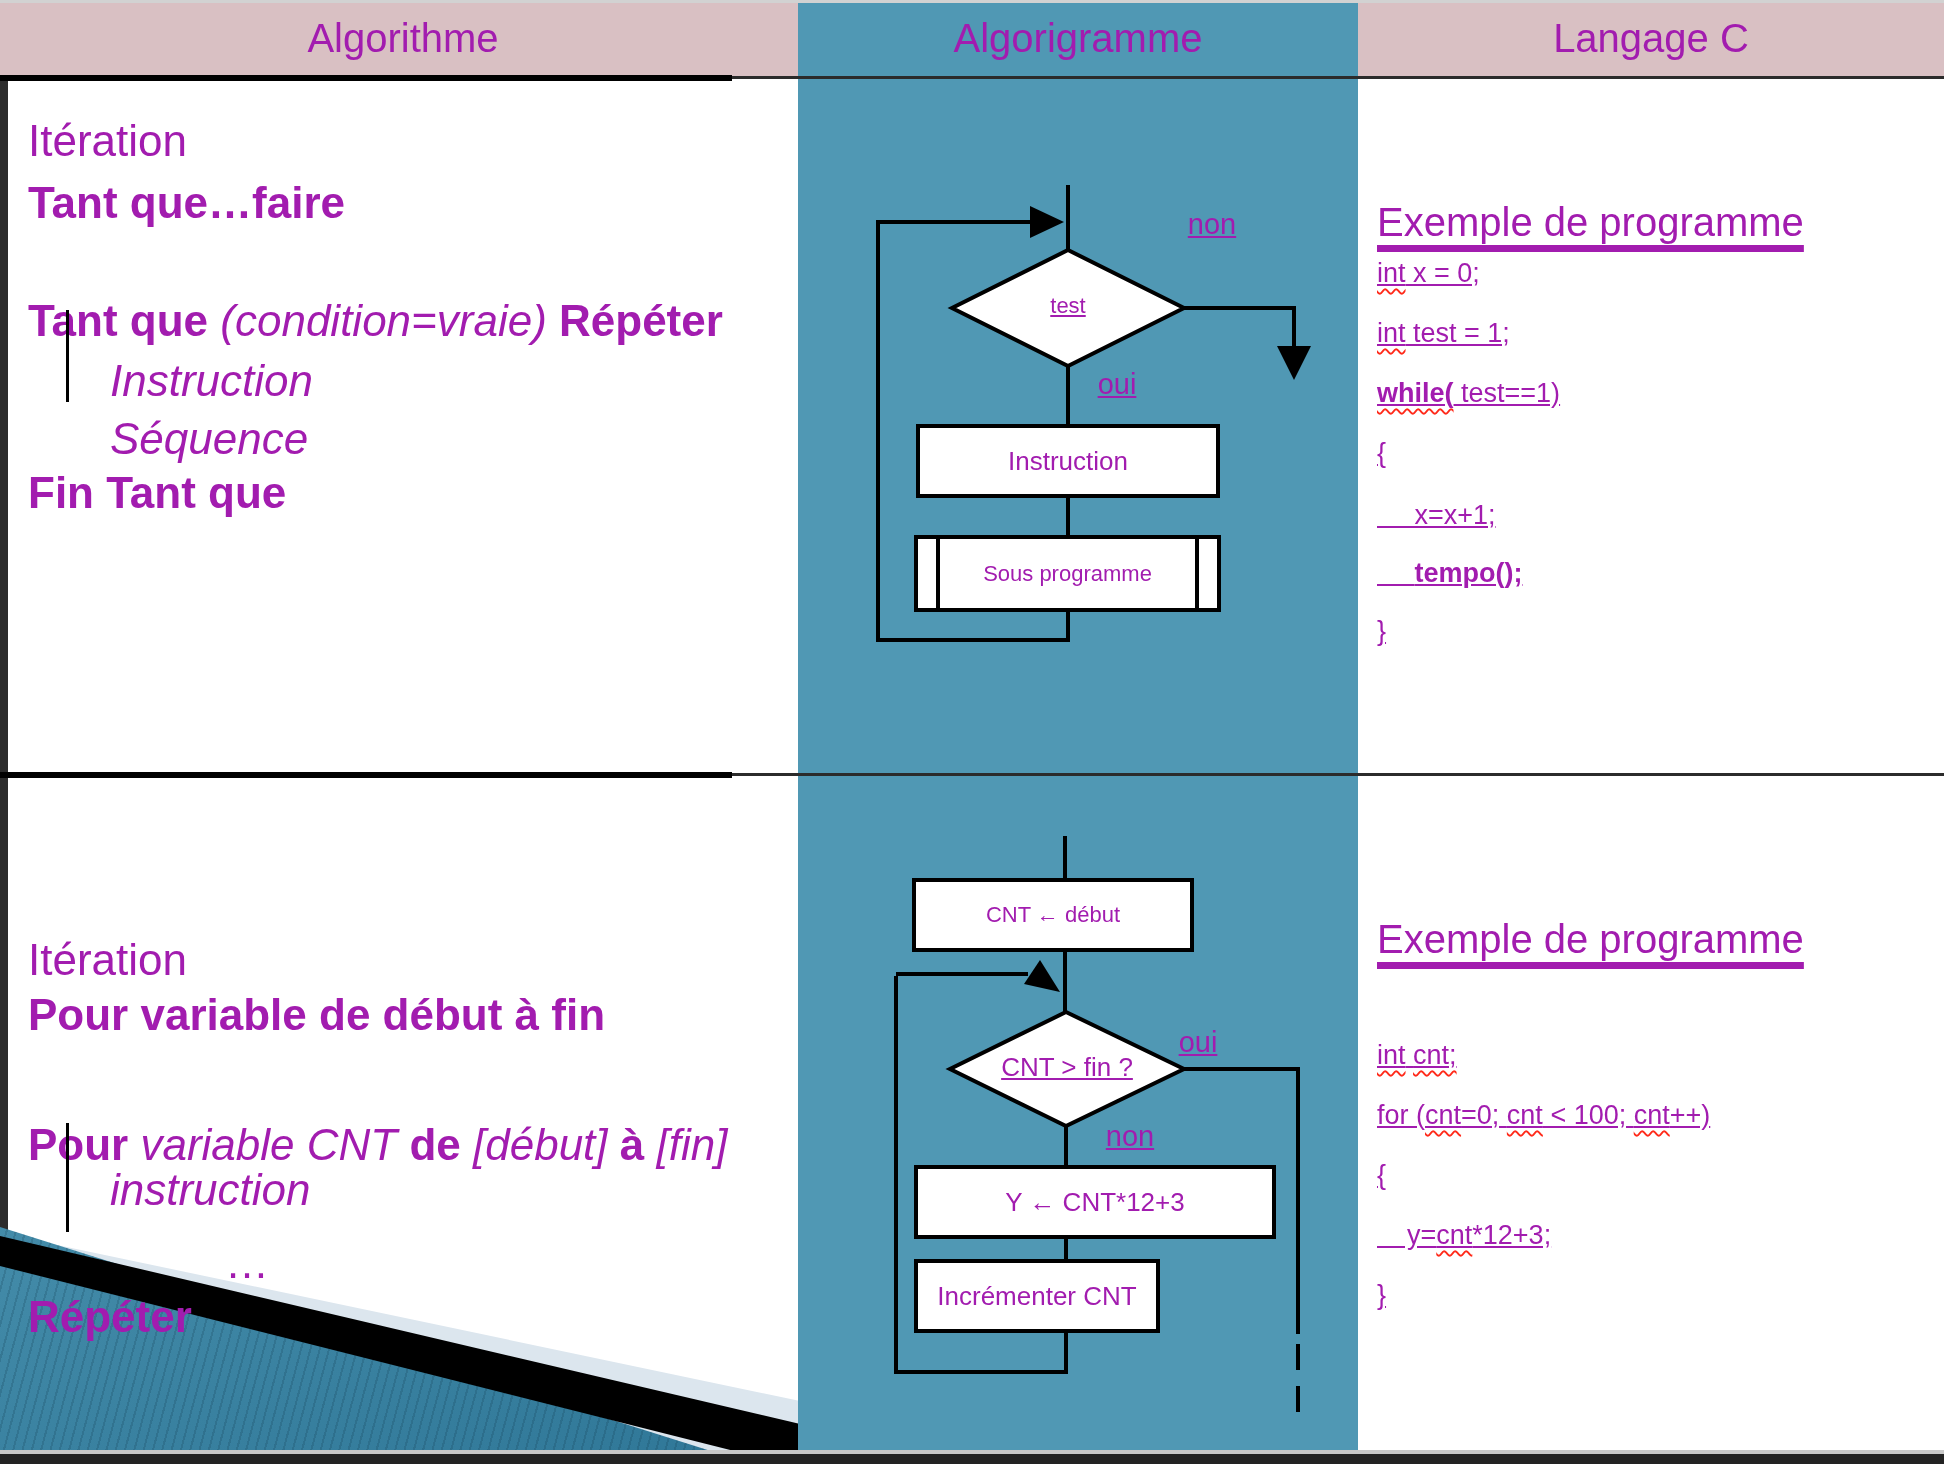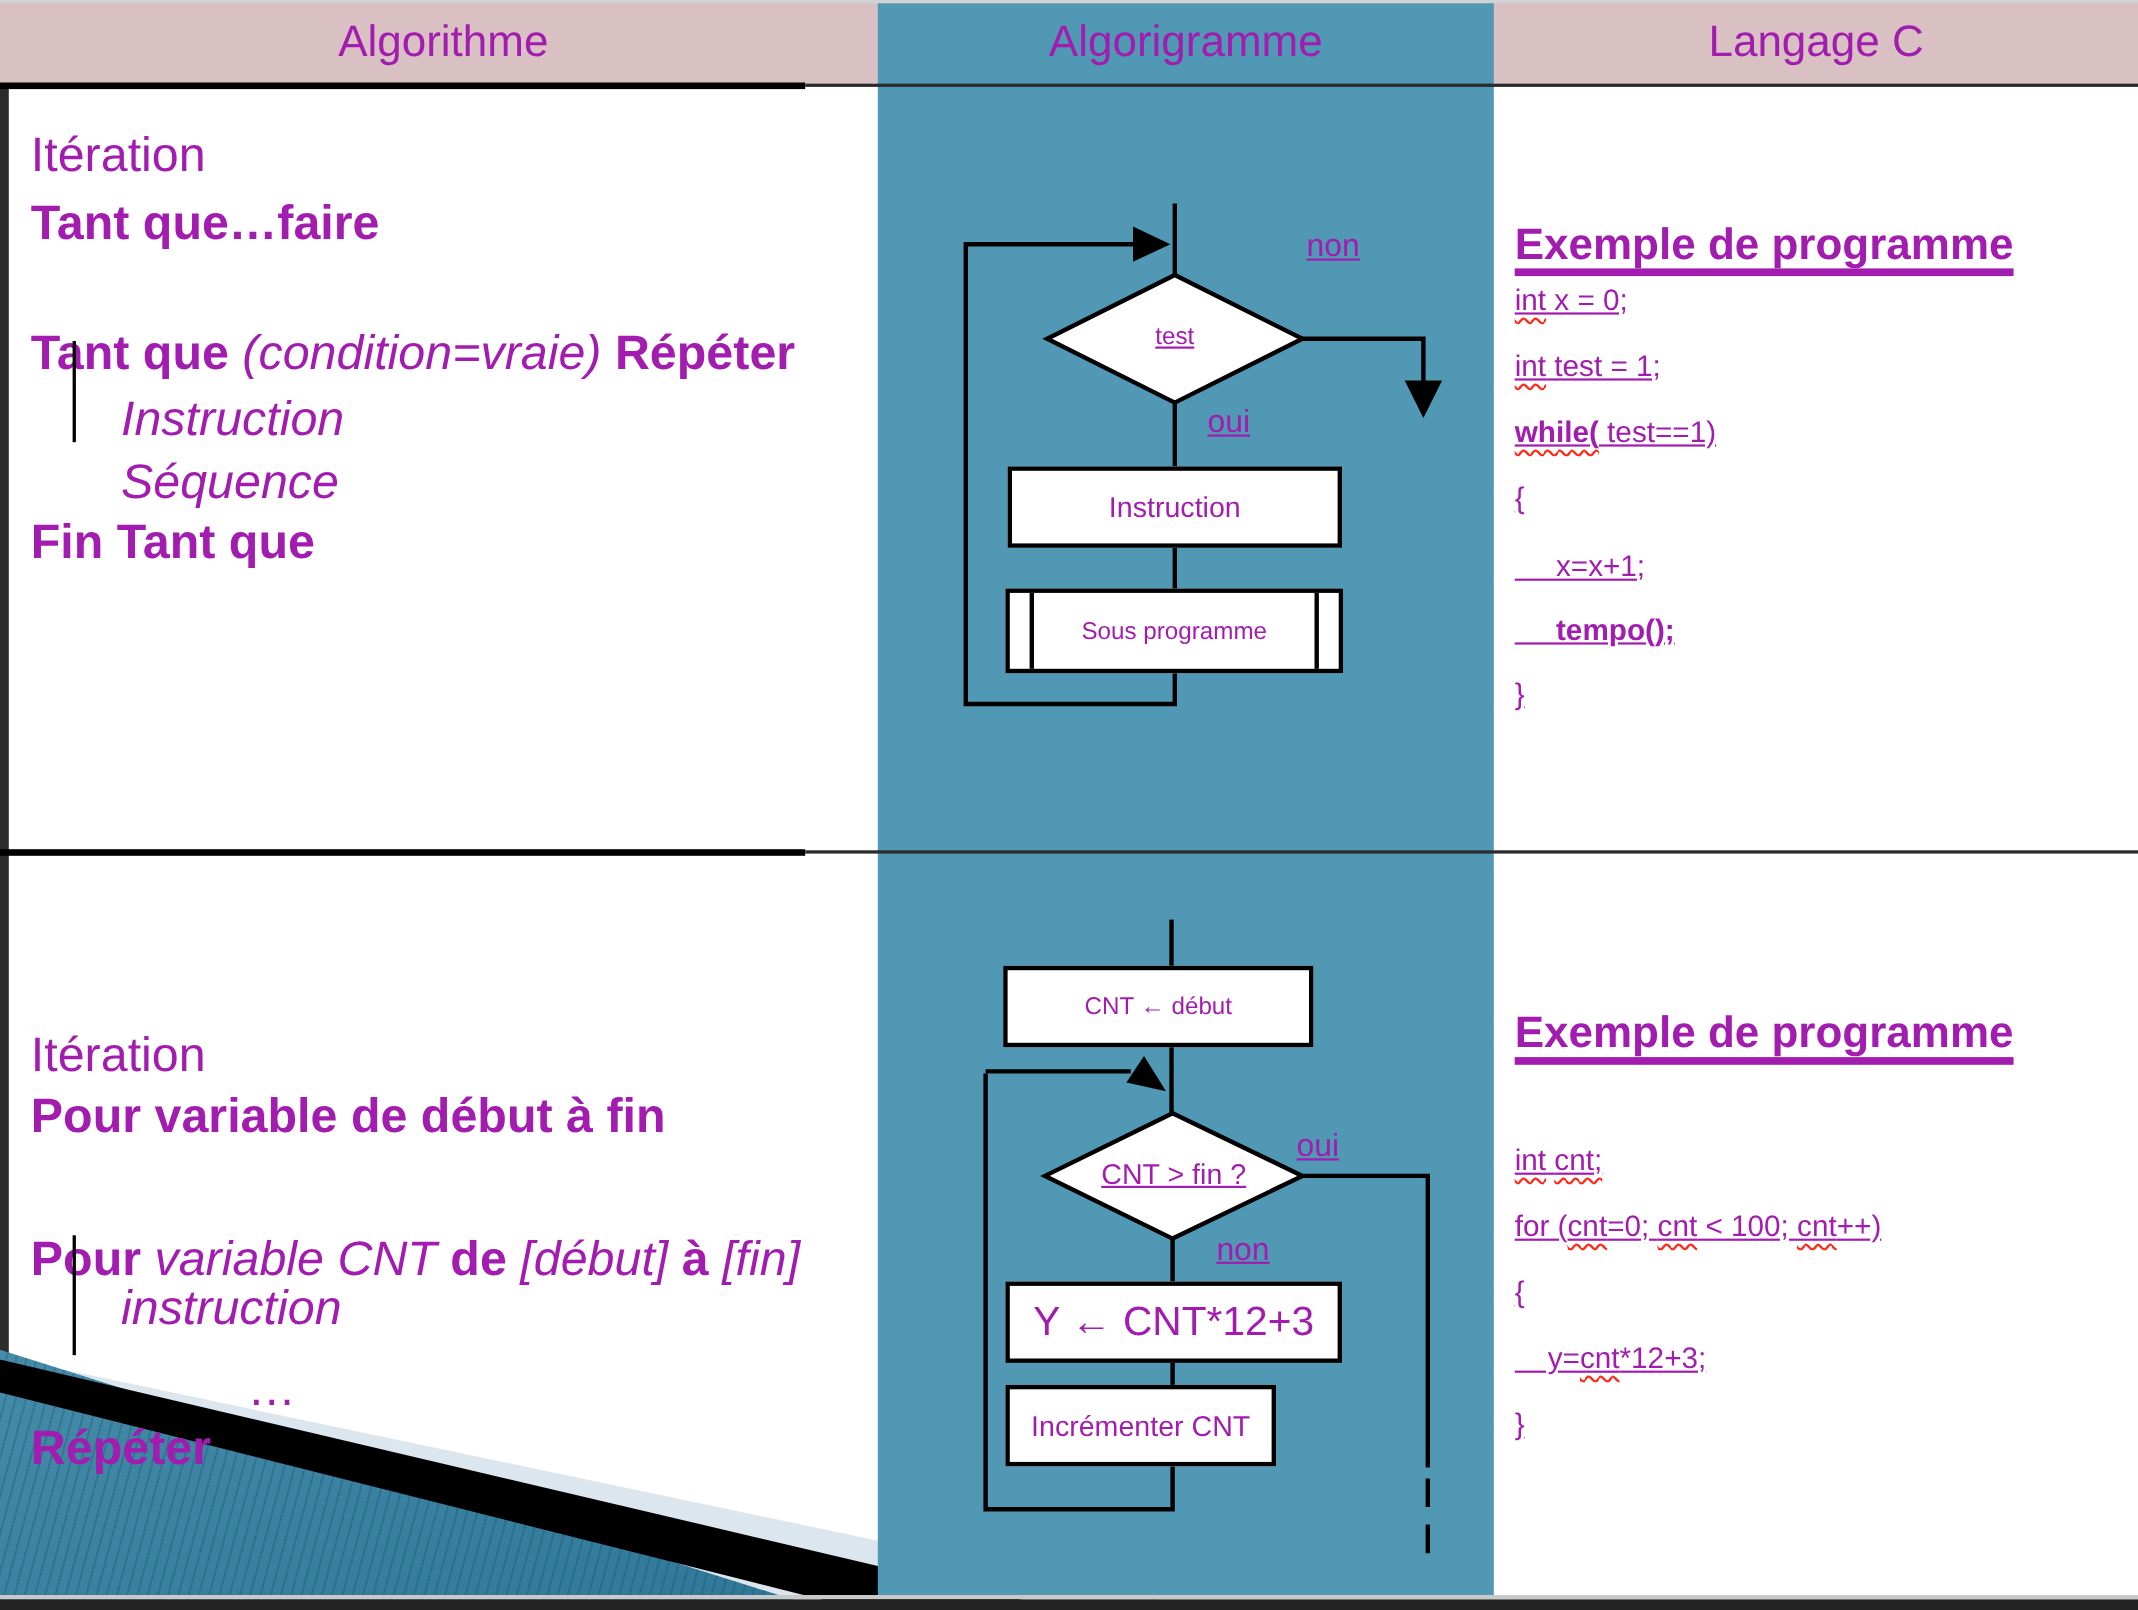--- a/index.html
+++ b/index.html
@@ -28,21 +28,21 @@
   .bu{font-weight:bold;text-decoration-thickness:7px;text-underline-offset:10px;}
   .it{font-style:italic;}
   .tick{position:absolute;width:3px;background:#000;z-index:6;}
   
   .flow-svg{position:absolute;left:0;top:0;z-index:4;}
   .fbox{position:absolute;background:#fff;border:4px solid #000;display:flex;align-items:center;justify-content:center;font-size:26px;z-index:5;box-sizing:border-box;}
   .fbox .innerbar{position:absolute;top:0;bottom:0;width:4px;background:#000;}
   .innerbar.l{left:18px;} .innerbar.r{right:18px;}
   .flabel{position:absolute;z-index:6;text-align:center;text-decoration:underline;}
   
-  .code-head{position:absolute;left:1377px;font-size:40px;font-weight:bold;
+  .code-head{position:absolute;left:1377px;font-size:40px;font-weight:normal;
     text-decoration:underline;text-decoration-thickness:7px;text-underline-offset:9px;z-index:6;white-space:pre;}
   .code-line{position:absolute;left:1377px;font-size:27px;white-space:pre;z-index:6;text-decoration:underline;}
   .sq{text-decoration-line:underline;text-decoration-style:wavy;text-decoration-color:#ff2a1a;text-decoration-thickness:2px;text-underline-offset:6px;}
   .b{font-weight:bold;}
   
   .wedge{position:absolute;left:0;top:0;width:1944px;height:1464px;z-index:2;}
   .wedge-light{background:#dce6ee;clip-path:polygon(0px 1233px,1100px 1464px,0px 1464px);}
   .wedge-teal{
     background:
       repeating-linear-gradient(105deg, rgba(15,55,75,0.20) 0 2px, rgba(0,0,0,0) 2px 9px),
@@ -124,21 +124,21 @@
     <div class="innerbar r"></div>
     <span>Sous programme</span>
   </div>
 
   <div class="fbox" style="left:912px;top:878px;width:282px;height:74px;font-size:22px">
       <span>CNT ← début</span>
     </div>
   <div class="flabel" style="left:957px;top:1052px;width:220px;font-size:26px">CNT &gt; fin ?</div>
   <div class="flabel" style="left:1150px;top:1026px;width:96px;font-size:29px">oui</div>
   <div class="flabel" style="left:1080px;top:1120px;width:100px;font-size:29px">non</div>
-  <div class="fbox" style="left:914px;top:1165px;width:306px;height:74px;font-size:37px">
+  <div class="fbox" style="left:914px;top:1165px;width:362px;height:74px;font-size:26px">
       <span>Y ← CNT*12+3</span>
     </div>
   <div class="fbox" style="left:914px;top:1259px;width:246px;height:74px;font-size:26px">
       <span>Incrémenter CNT</span>
     </div>
 
   <div class="code-head" style="top:200px">Exemple de programme</div>
   <div class="code-line" style="top:258px"><span class="sq">int</span><span> x = 0;</span></div>
   <div class="code-line" style="top:318px"><span class="sq">int</span><span> test = 1;</span></div>
   <div class="code-line" style="top:378px"><span class="sq b">while(</span><span> test==1)</span></div>

